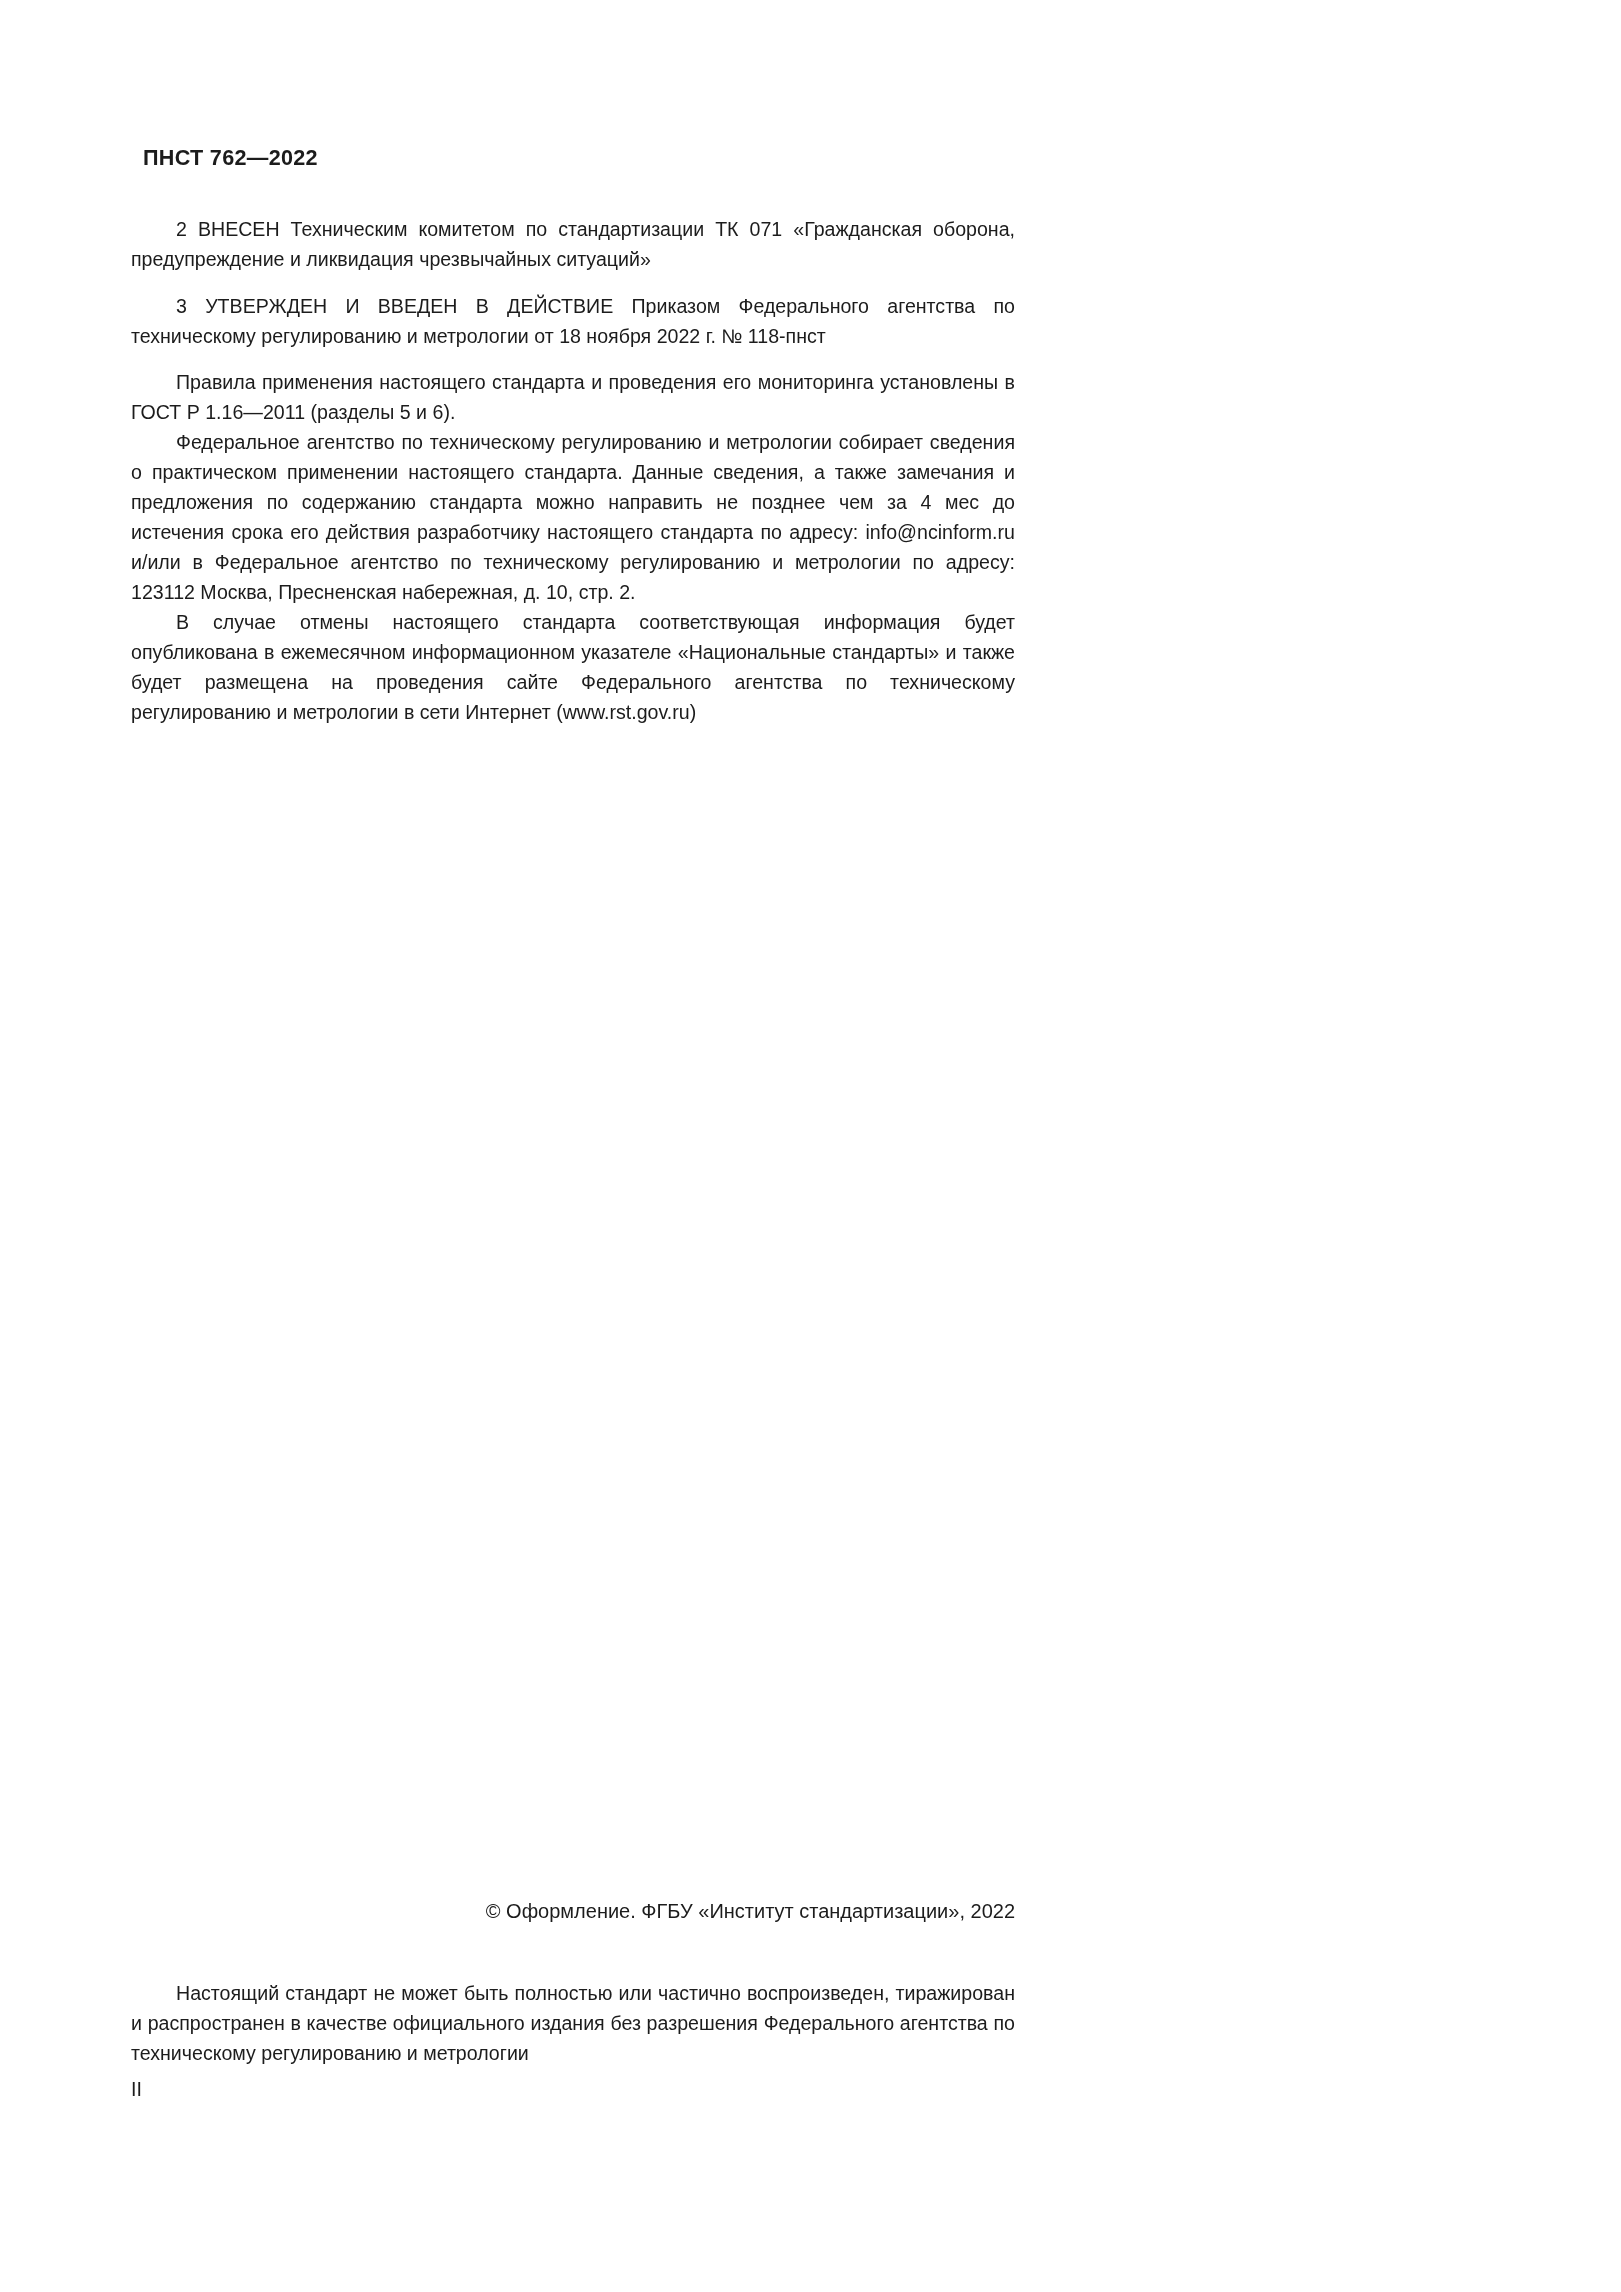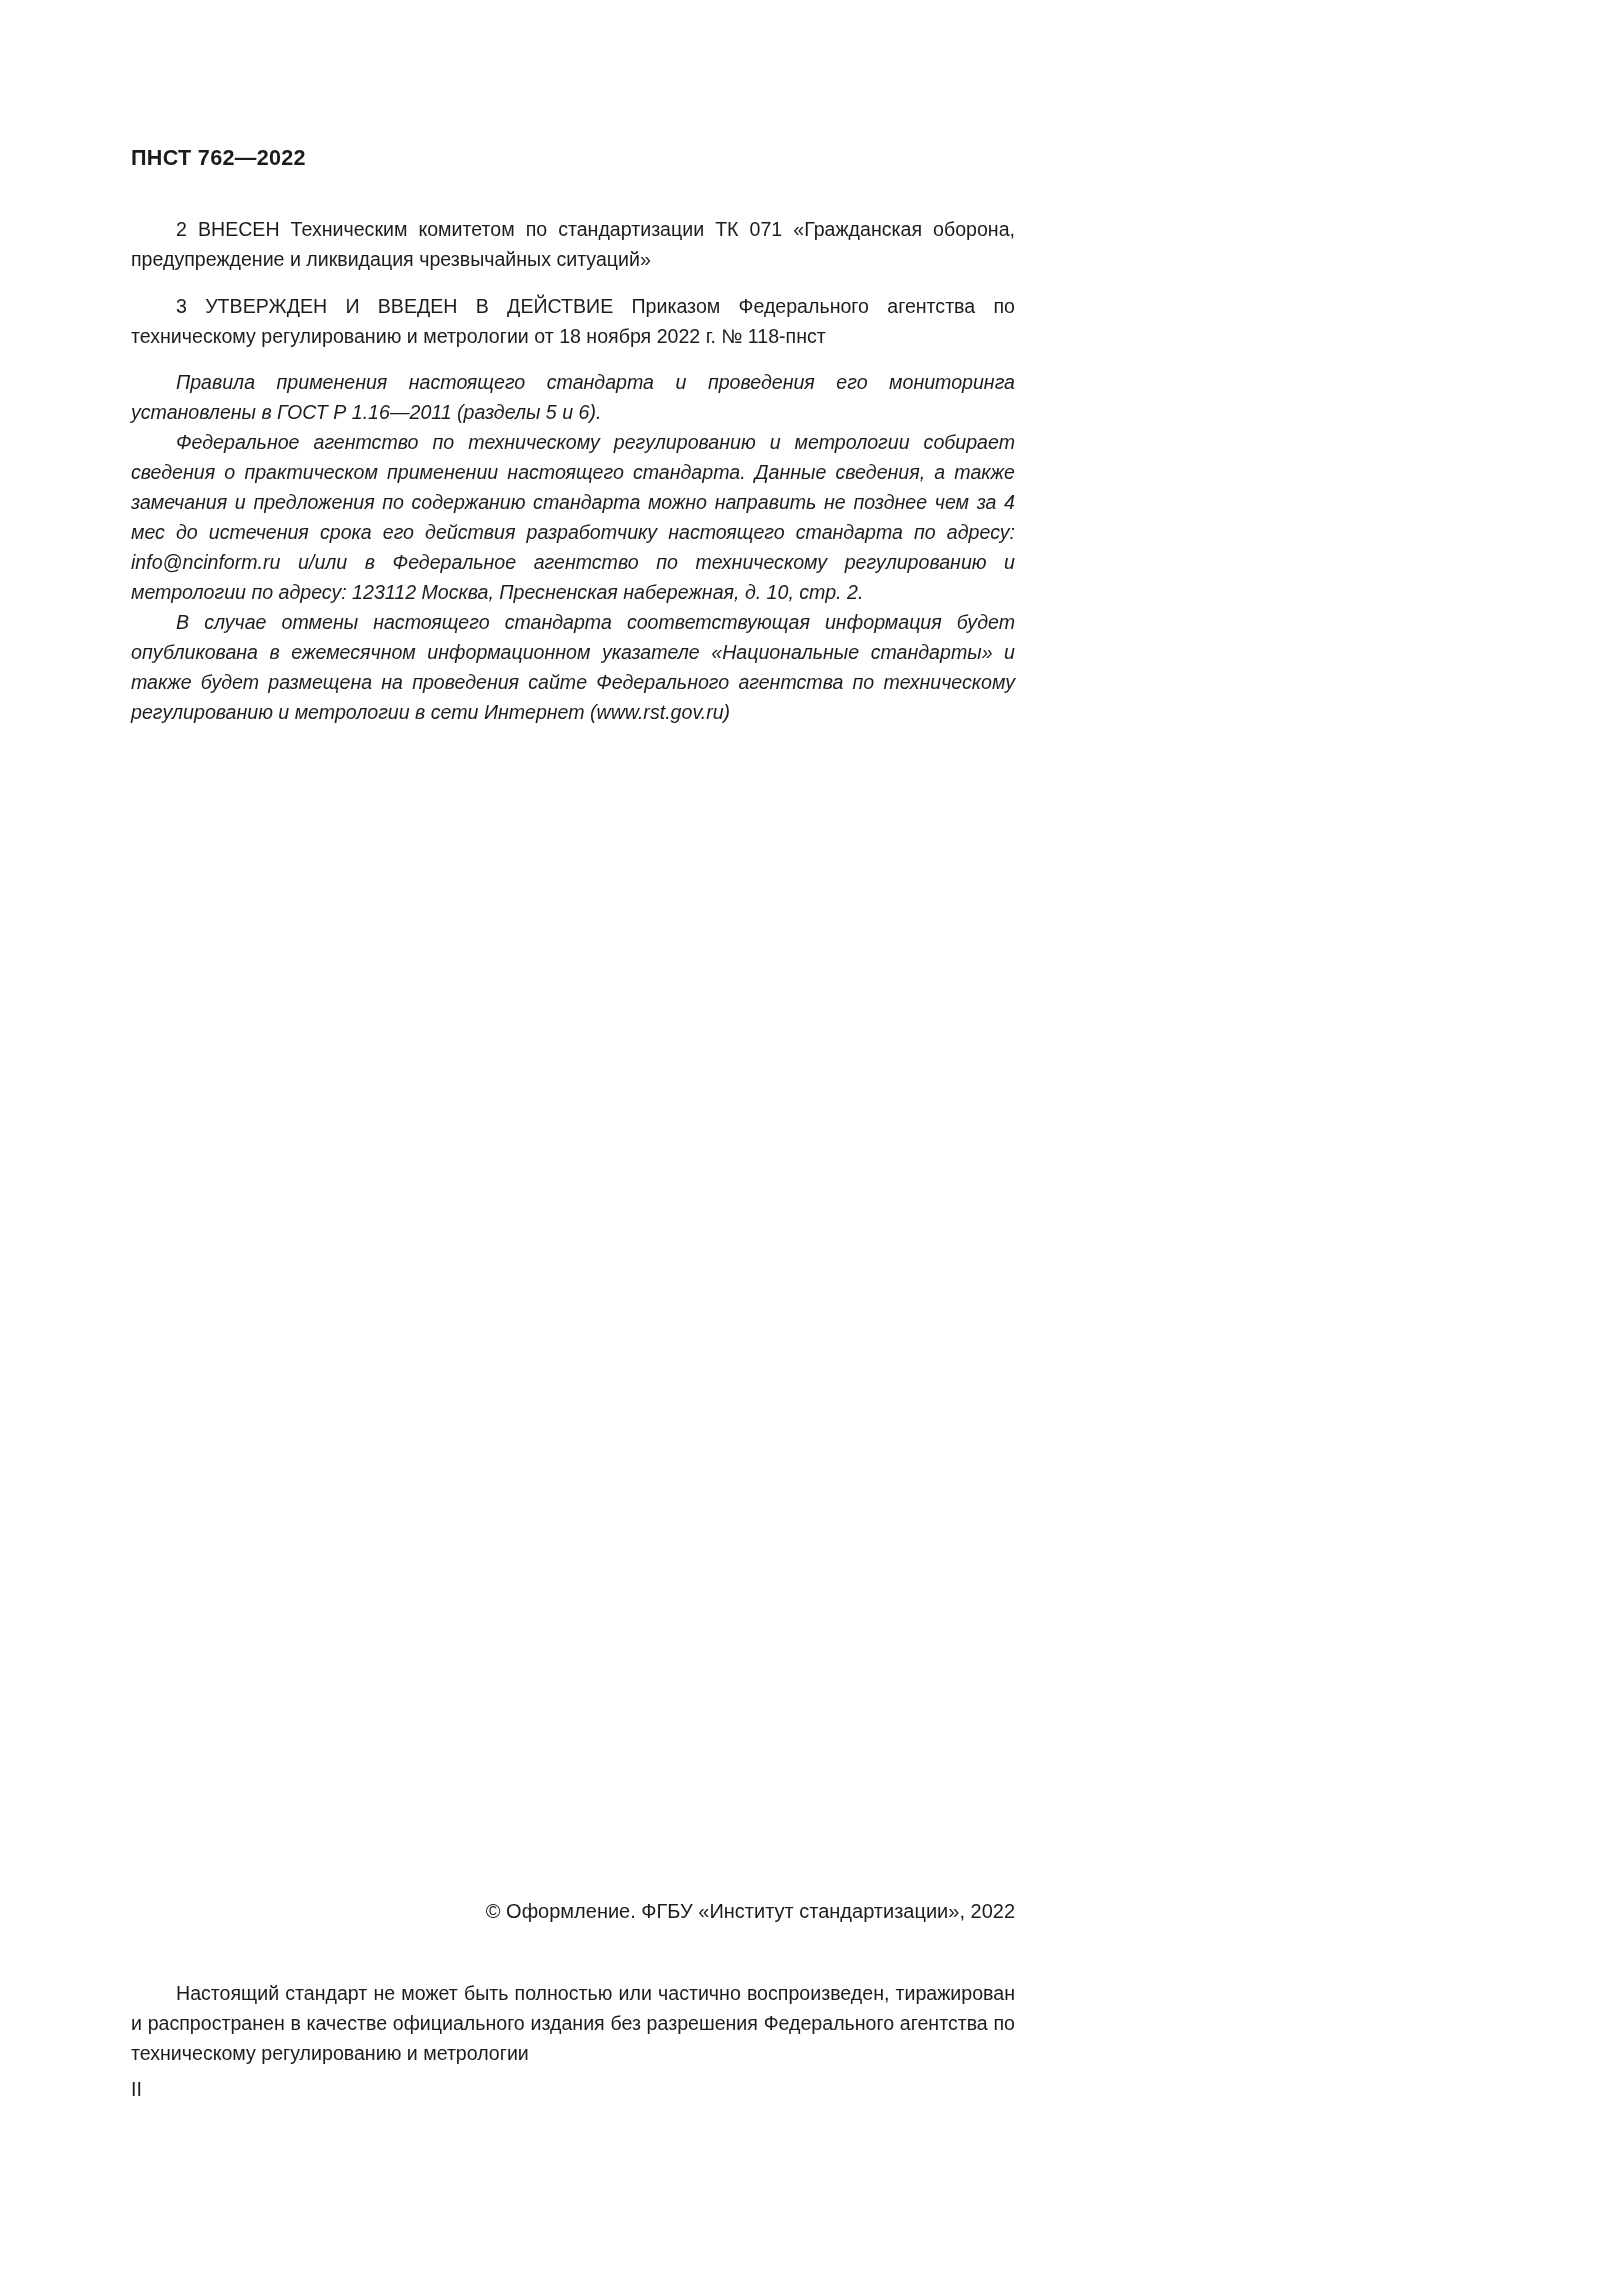--- a/index.html
+++ b/index.html
@@ -20,37 +20,36 @@
   .content {
     position: absolute;
     left: 131px;
     top: 145px;
     width: 884px;
   }
   .doc-code {
     font-size: 21.6px;
     font-weight: bold;
     letter-spacing: 0.3px;
-    margin: 0 0 43px 0;
+    margin: 0 0 43px 12px;
   }
   .fw-title {
     font-size: 22.5px;
     font-weight: bold;
     text-align: center;
     margin: 0 0 39px 0;
   }
   .para {
     font-size: 19.6px;
     line-height: 30px;
     text-align: justify;
     text-indent: 45px;
     margin: 0 0 16.7px 0;
   }
   .legal-block {
-    font-style: italic;
   }
   .legal-block .para {
     margin: 0;
   }
   .copyright-line {
     position: absolute;
     left: 131px;
     top: 1900px;
     width: 884px;
     font-size: 20px;

